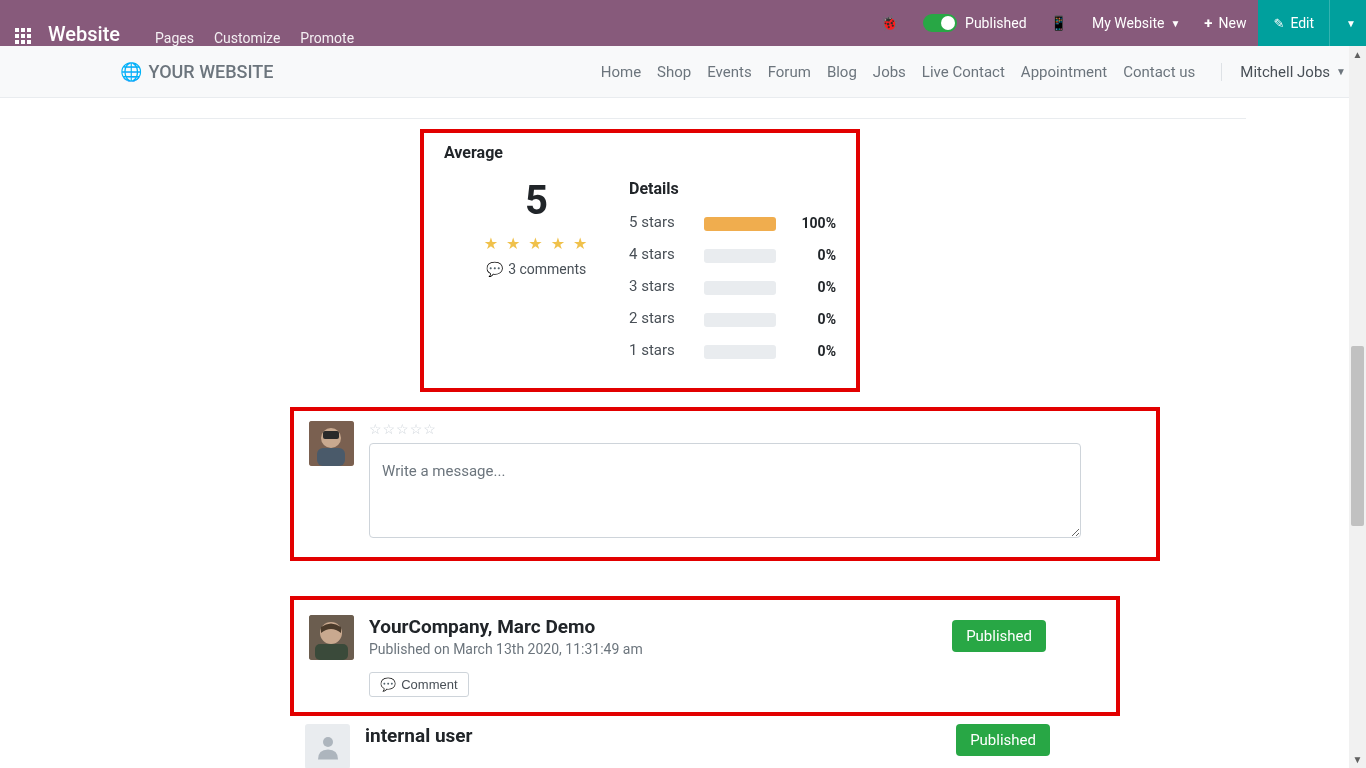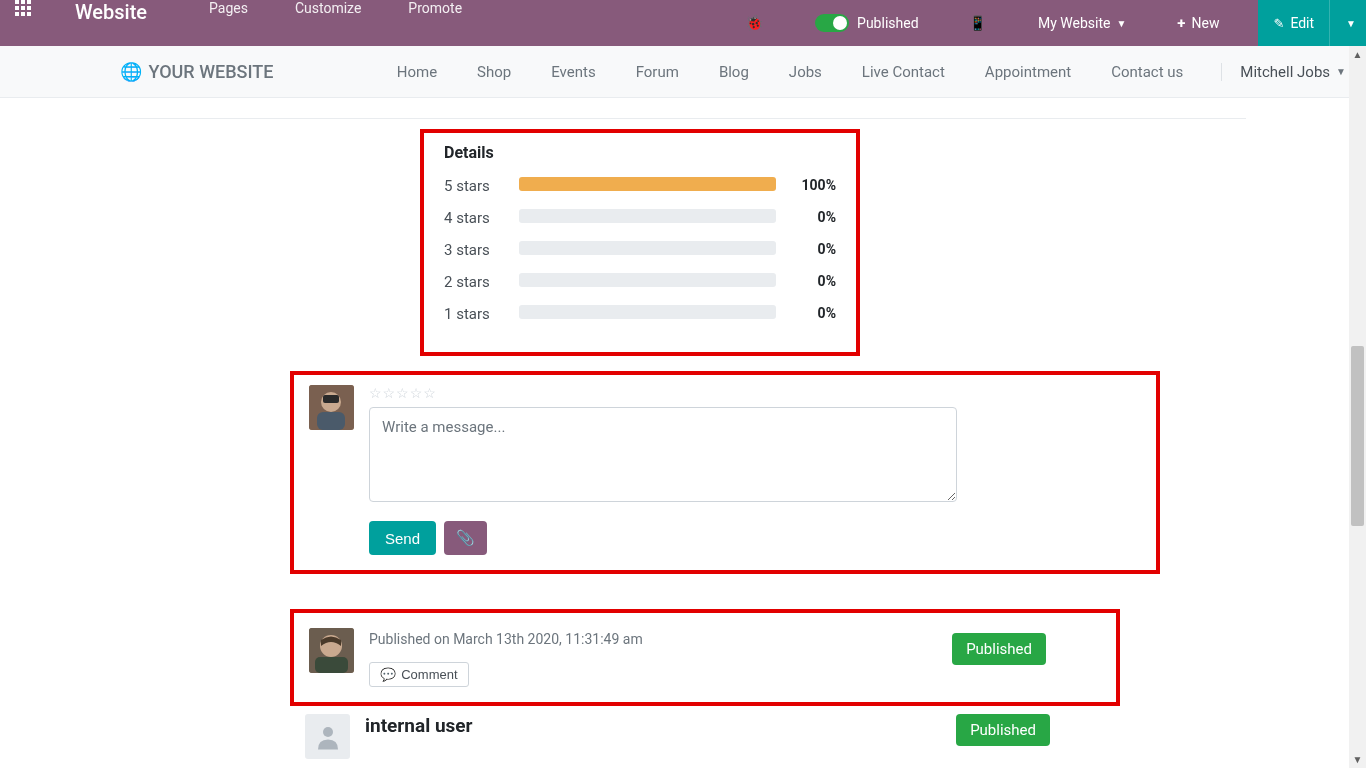--- a/index.html
+++ b/index.html
@@ -1,19 +1,19 @@
 <!DOCTYPE html>
 <html><head>
 <meta charset="utf-8">
 <style>
   * { box-sizing: border-box; margin: 0; padding: 0; }
   body { font-family: -apple-system, BlinkMacSystemFont, "Segoe UI", Roboto, "Helvetica Neue", Arial, sans-serif; background: #fff; color: #212529; width: 1366px; height: 768px; overflow: hidden; position: relative; }
   
   
-  .topbar { height: 46px; background: #875a7b; color: #fff; display: flex; align-items: flex-start; padding: 0 0 0 15px; font-size: 14px; gap: 27px; }
+  .topbar { height: 46px; background: #875a7b; color: #fff; display: flex; align-items: flex-end; padding: 0 0 0 15px; font-size: 14px; }
   .topbar .apps-icon { width: 18px; height: 18px; display: grid; grid-template-columns: repeat(3,4px); grid-template-rows: repeat(3,4px); gap: 2px; margin-right: 15px; cursor: pointer; }
   .topbar .apps-icon span { background: #fff; }
   .topbar .brand { font-size: 20px; font-weight: 500; margin-right: 35px; }
   .topbar .menu-item { margin-right: 20px; cursor: pointer; opacity: .9; }
   .topbar .spacer { flex: 1; }
   .topbar .right-item { display: flex; align-items: center; padding: 0 12px; height: 46px; cursor: pointer; }
   .topbar .bug-icon { font-size: 15px; }
   .topbar .toggle { width: 34px; height: 18px; background: #28a745; border-radius: 9px; position: relative; margin-right: 8px; }
   .topbar .toggle .knob { position: absolute; right: 2px; top: 2px; width: 14px; height: 14px; background: #fff; border-radius: 50%; }
   .topbar .caret { margin-left: 6px; font-size: 10px; }
@@ -22,52 +22,52 @@
   .topbar .edit-group { display: flex; background: #00a09d; height: 46px; }
   .topbar .edit-btn { display: flex; align-items: center; padding: 0 15px; cursor: pointer; }
   .topbar .edit-btn .pencil { margin-right: 6px; font-size: 13px; }
   .topbar .edit-caret { display: flex; align-items: center; padding: 0 10px; cursor: pointer; border-left: 1px solid rgba(255,255,255,.2); }
 
   
   .sitenav { height: 52px; background: #f8f9fa; border-bottom: 1px solid #e9ecef; display: flex; align-items: center; padding: 0 20px; }
   .sitenav .logo-wrap { display: flex; align-items: center; color: #6c757d; font-size: 18px; font-weight: 500; margin-left: 100px; }
   .sitenav .globe { margin-right: 6px; font-size: 18px; }
   .sitenav .spacer { flex: 1; }
-  .sitenav .nav-link { color: #6c757d; margin: 0 20px; font-size: 15px; cursor: pointer; }
+  .sitenav .nav-link { color: #6c757d; margin: 0 8px; font-size: 15px; cursor: pointer; }
   .sitenav .user-drop { color: #495057; font-size: 15px; cursor: pointer; margin-left: 18px; padding-left: 18px; border-left: 1px solid #dee2e6; display: flex; align-items: center; }
   .sitenav .user-drop .caret { margin-left: 6px; font-size: 10px; color: #6c757d; }
 
   
   .content { padding: 20px 120px 0 120px; }
   .hr { border: none; border-top: 1px solid #e9ecef; margin-bottom: 10px; }
 
   
   .rating-box { border: 4px solid #e20000; width: 440px; margin-left: 300px; padding: 10px 20px 15px 20px; }
   .rating-box .row1 { display: flex; }
   .rating-box .col-avg { width: 185px; }
-  .rating-box .col-det { flex: 1; }
+  .rating-box .col-det { flex: 1; margin-top: 36px; }
   .rating-box h4 { font-size: 16px; font-weight: 700; color: #212529; margin-bottom: 15px; }
   .avg-num { font-size: 40px; font-weight: 700; text-align: center; margin-bottom: 10px; }
   .avg-stars { text-align: center; color: #f0c14b; font-size: 16px; letter-spacing: 2px; margin-bottom: 8px; }
   .avg-comments { text-align: center; font-size: 14px; color: #495057; }
   .avg-comments .comm-icon { margin-right: 4px; }
-  .det-row { display: flex; align-items: flex-start; margin-bottom: 14px; font-size: 15px; gap: 10px; }
+  .det-row { display: flex; align-items: flex-end; margin-bottom: 14px; font-size: 15px; gap: 10px; }
   .det-label { width: 55px; color: #495057; }
   .det-bar { flex: 1; height: 14px; background: #e9ecef; border-radius: 3px; margin: 0 10px; overflow: hidden; }
   .det-bar-fill { height: 100%; background: #f0ad4e; }
   .det-pct { width: 40px; text-align: right; font-weight: 700; font-size: 14px; }
 
   
   .compose-box { border: 4px solid #e20000; width: 870px; margin-left: 170px; margin-top: 15px; padding: 10px 15px 15px 15px; }
   .compose-box .row { display: flex; }
   .compose-box .avatar { width: 45px; height: 45px; border-radius: 3px; margin-right: 15px; background: linear-gradient(135deg,#8a6d5c,#c9a98f); display: flex; align-items: center; justify-content: center; overflow: hidden; }
   .compose-box .avatar svg { width: 100%; height: 100%; }
   .compose-box .body { flex: 1; }
   .compose-box .empty-stars { color: #ced4da; font-size: 14px; letter-spacing: 1px; margin-bottom: 6px; }
-  .compose-box textarea { width: 588px; height: 95px; border: 1px solid #ced4da; border-radius: 4px; padding: 10px 12px; font-size: 15px; font-family: inherit; resize: both; color: #495057; }
+  .compose-box textarea { width: 712px; height: 95px; border: 1px solid #ced4da; border-radius: 4px; padding: 18px 12px; font-size: 15px; font-family: inherit; resize: both; color: #495057; }
   .compose-box textarea::placeholder { color: #6c757d; }
   .compose-box .actions { margin-top: 15px; display: flex; gap: 8px; }
   .btn-send { background: #00a09d; color: #fff; border: none; padding: 8px 16px; border-radius: 4px; font-size: 15px; cursor: pointer; }
   .btn-attach { background: #875a7b; color: #fff; border: none; padding: 8px 12px; border-radius: 4px; font-size: 15px; cursor: pointer; }
 
   
   .comment-box { border: 4px solid #e20000; width: 830px; margin-left: 170px; margin-top: 35px; padding: 15px; position: relative; }
   .comment-box .row { display: flex; }
   .comment-box .avatar { width: 45px; height: 45px; border-radius: 3px; margin-right: 15px; background: linear-gradient(135deg,#6b5d4f,#a8927d); overflow: hidden; }
   .comment-box .avatar svg { width:100%; height:100%; }
@@ -158,20 +158,28 @@
     <span>Mitchell Jobs</span>
       <span class="caret">▼</span>
   </div>
 </div>
 
 <div class="content">
   <hr class="hr">
 
   <div class="rating-box">
     <div class="row1">
+      <div class="col-avg">
+        <h4>Average</h4>
+        <div class="avg-num">5</div>
+        <div class="avg-stars">★ ★ ★ ★ ★</div>
+        <div class="avg-comments">
+          <span class="comm-icon">💬</span><span>3 comments</span>
+        </div>
+      </div>
       <div class="col-det">
         <h4>Details</h4>
         <div id="breakdown">
             <div class="det-row">
               <div class="det-label">5 stars</div>
               <div class="det-bar">
                 <div class="det-bar-fill" style="width:100%"></div>
               </div>
               <div class="det-pct">100%</div>
             </div>
@@ -214,40 +222,37 @@
         <svg viewBox="0 0 45 45">
             <rect width="45" height="45" fill="#7a6050"></rect>
             <circle cx="22" cy="17" r="10" fill="#c9a98f"></circle>
             <rect x="8" y="27" width="28" height="18" rx="6" fill="#4a5a6a"></rect>
             <rect x="14" y="10" width="16" height="8" rx="2" fill="#2a2a2a"></rect>
           </svg>
       </div>
       <div class="body">
         <div class="empty-stars">☆☆☆☆☆</div>
         <textarea placeholder="Write a message..." style=""></textarea>
-        <div class="actions">
-          <button class="btn-send">Send</button>
-          <button class="btn-attach"><span>📎</span></button>
-        </div>
       </div>
     </div>
   </div>
 
   <div class="comment-box">
     <div class="pub-badge">Published</div>
     <div class="row">
       <div class="avatar">
         <svg viewBox="0 0 45 45">
             <rect width="45" height="45" fill="#6b5d4f"></rect>
             <circle cx="22" cy="18" r="11" fill="#c9a98f"></circle>
             <rect x="6" y="29" width="33" height="16" rx="5" fill="#3a4a3a"></rect>
             <path d="M12 12 Q22 5 32 12 L32 18 Q22 10 12 18 Z" fill="#4a3a2a"></path>
           </svg>
       </div>
       <div class="body">
+        <div class="author">YourCompany, Marc Demo</div>
         <div class="meta">Published on March 13th 2020, 11:31:49 am</div>
         <button class="btn-comment">
           <span>💬</span>
             <span>Comment</span>
         </button>
       </div>
     </div>
   </div>
 
   <div class="comment2">

